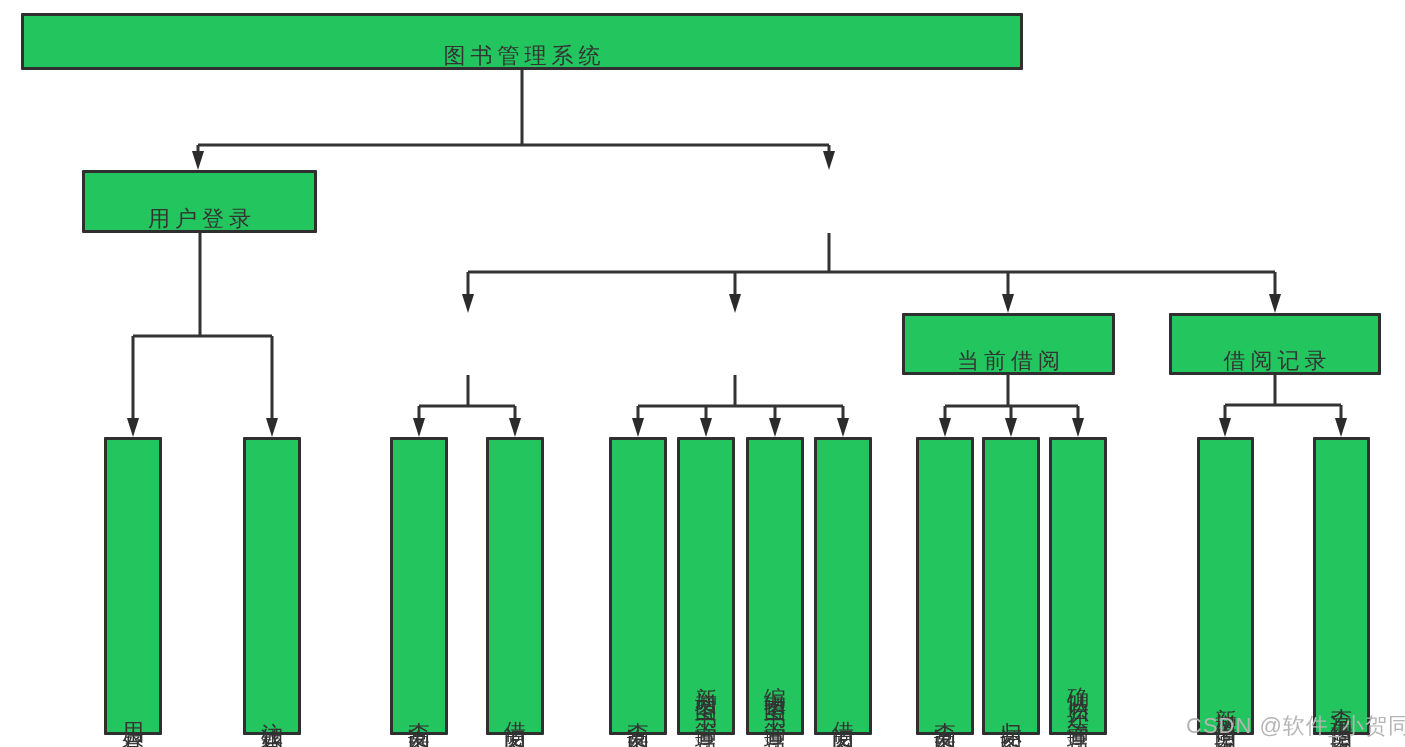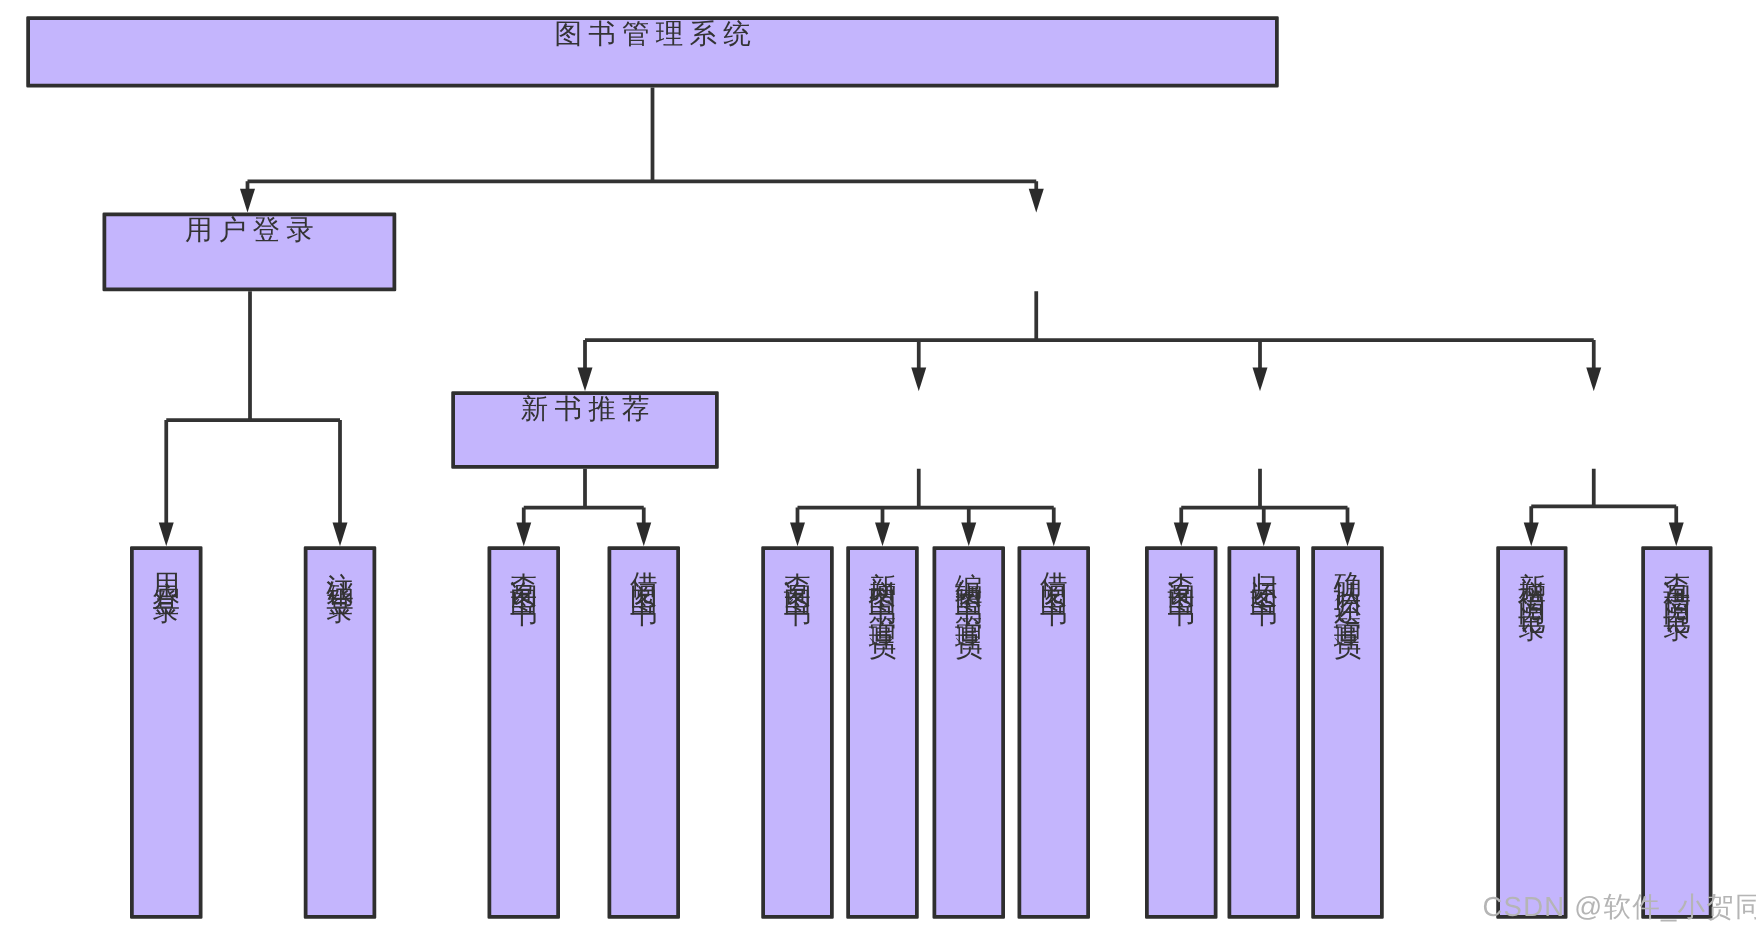--- a/index.html
+++ b/index.html
@@ -12,25 +12,25 @@
     overflow: hidden;
   }
   .connectors {
     position: absolute;
     left: 0; top: 0;
     z-index: 1;
   }
   .node {
     position: absolute;
     box-sizing: border-box;
-    background: #c4b5fd;
+    background: #22c55e;
     border: 3px solid #2f2f2f;
     border-radius: 1px;
     display: flex;
-    align-items: flex-start;
+    align-items: flex-end;
     justify-content: center;
     color: #333333;
     font-size: 22px;
     z-index: 2;
   }
   .node .hlabel {
     letter-spacing: 5px;
     text-indent: 5px;
     white-space: nowrap;
     line-height: 1;
@@ -99,22 +99,25 @@
   </svg>
 
   <div class="node" style="left:21px; top:13px; width:1002px; height:57px;">
     <span class="hlabel">图书管理系统</span>
   </div>
 
   <div class="node" style="left:82px; top:170px; width:235px; height:63px;">
     <span class="hlabel">用户登录</span>
   </div>
 
-  <div class="node" style="left:361px; top:313px; width:214px; height:62px;">
-    <span class="hlabel">新书推荐</span>
+  <div class="node" style="left:902px; top:313px; width:213px; height:62px;">
+    <span class="hlabel">当前借阅</span>
+  </div>
+  <div class="node" style="left:1169px; top:313px; width:212px; height:62px;">
+    <span class="hlabel">借阅记录</span>
   </div>
 
   <div class="node leaf" style="left:104px; top:437px; width:58px; height:298px;">
     <span class="vlabel">用户登录</span>
   </div>
   <div class="node leaf" style="left:243px; top:437px; width:58px; height:298px;">
     <span class="vlabel">注销登录</span>
   </div>
 
   <div class="node leaf" style="left:390px; top:437px; width:58px; height:298px;">

